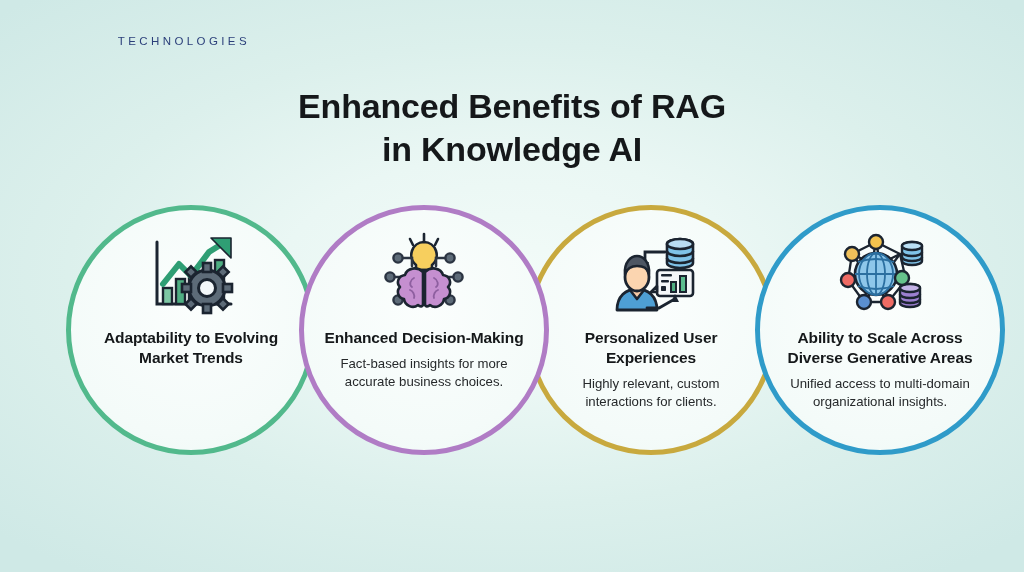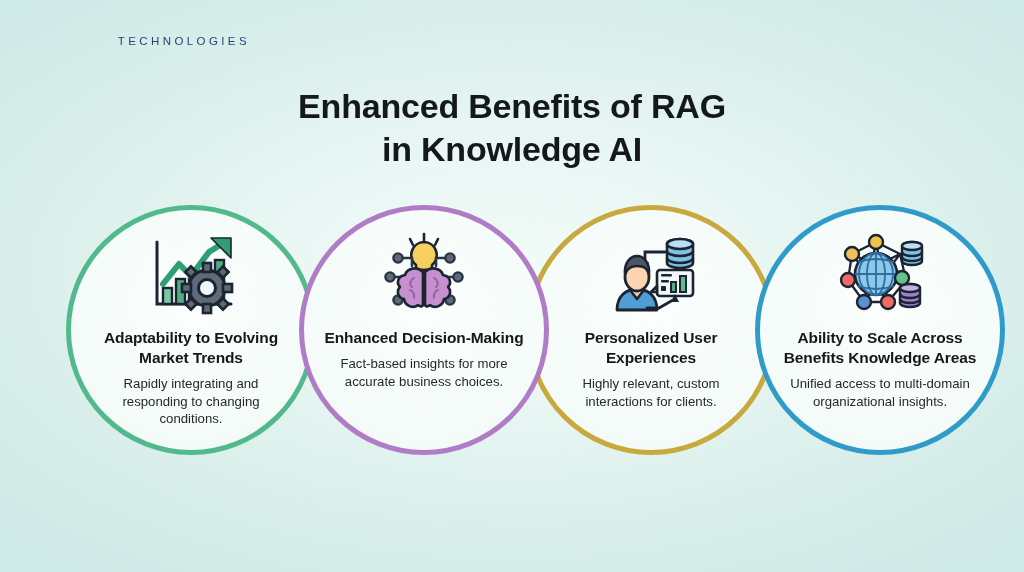--- a/index.html
+++ b/index.html
@@ -184,21 +184,20 @@
               <rect x="-20" y="-20" width="8" height="8" transform="rotate(45 -16 -16)"></rect>
               <rect x="12" y="12" width="8" height="8" transform="rotate(45 16 16)"></rect>
               <rect x="12" y="-20" width="8" height="8" transform="rotate(-45 16 -16)"></rect>
               <rect x="-20" y="12" width="8" height="8" transform="rotate(-45 -16 16)"></rect>
             </g>
             <circle cx="0" cy="0" r="8.5" fill="#f3f7f9" stroke="#1b2430" stroke-width="3"></circle>
           </g>
         </svg>
       </div>
       <div class="card-heading">Adaptability to Evolving Market Trends</div>
-      <div class="card-desc">Rapidly integrating and responding to changing conditions.</div>
     </div>
 
     <div class="card c3">
       <div class="icon-wrap">
         <svg width="100" height="84" viewBox="0 0 100 84">
 
           <g stroke="#1b2430" stroke-width="2.6" stroke-linejoin="round">
             <path d="M66 10 a13 5 0 0 1 26 0 l0 19 a13 5 0 0 1 -26 0 z" fill="#7fc2e8"></path>
             <ellipse cx="79" cy="10" rx="13" ry="5" fill="#b9ddf3"></ellipse>
             <path d="M66 17 a13 5 0 0 0 26 0" fill="none"></path>
@@ -311,18 +310,18 @@
           <g stroke="#1b2430" stroke-width="2.4">
             <circle cx="46" cy="10" r="7" fill="#f2c24e"></circle>
             <circle cx="22" cy="22" r="7" fill="#f0c05a"></circle>
             <circle cx="18" cy="48" r="7" fill="#ef6b64"></circle>
             <circle cx="34" cy="70" r="7" fill="#5a8fd0"></circle>
             <circle cx="58" cy="70" r="7" fill="#ef6b64"></circle>
             <circle cx="72" cy="46" r="7" fill="#66c28c"></circle>
           </g>
         </svg>
       </div>
-      <div class="card-heading">Ability to Scale Across Benefits Knowledge Areas</div>
+      <div class="card-heading">Ability to Scale Across Diverse Generative Areas</div>
       <div class="card-desc">Unified access to multi-domain organizational insights.</div>
     </div>
 
   </div>
 </div>
 
 </body></html>

